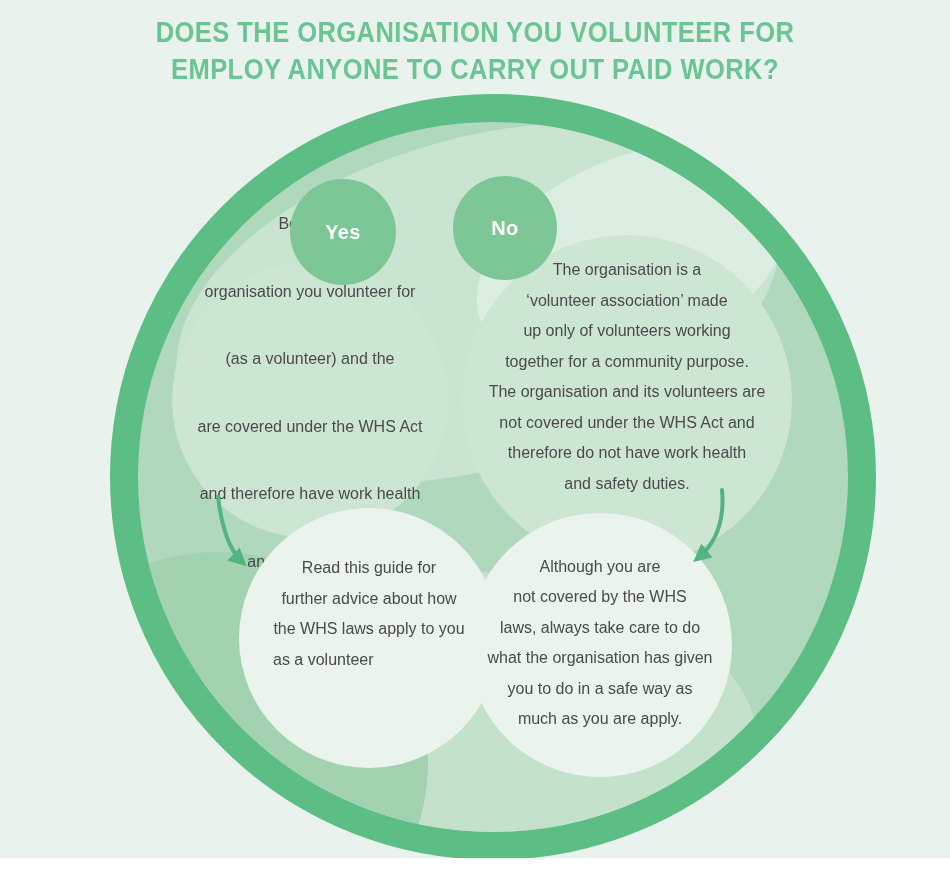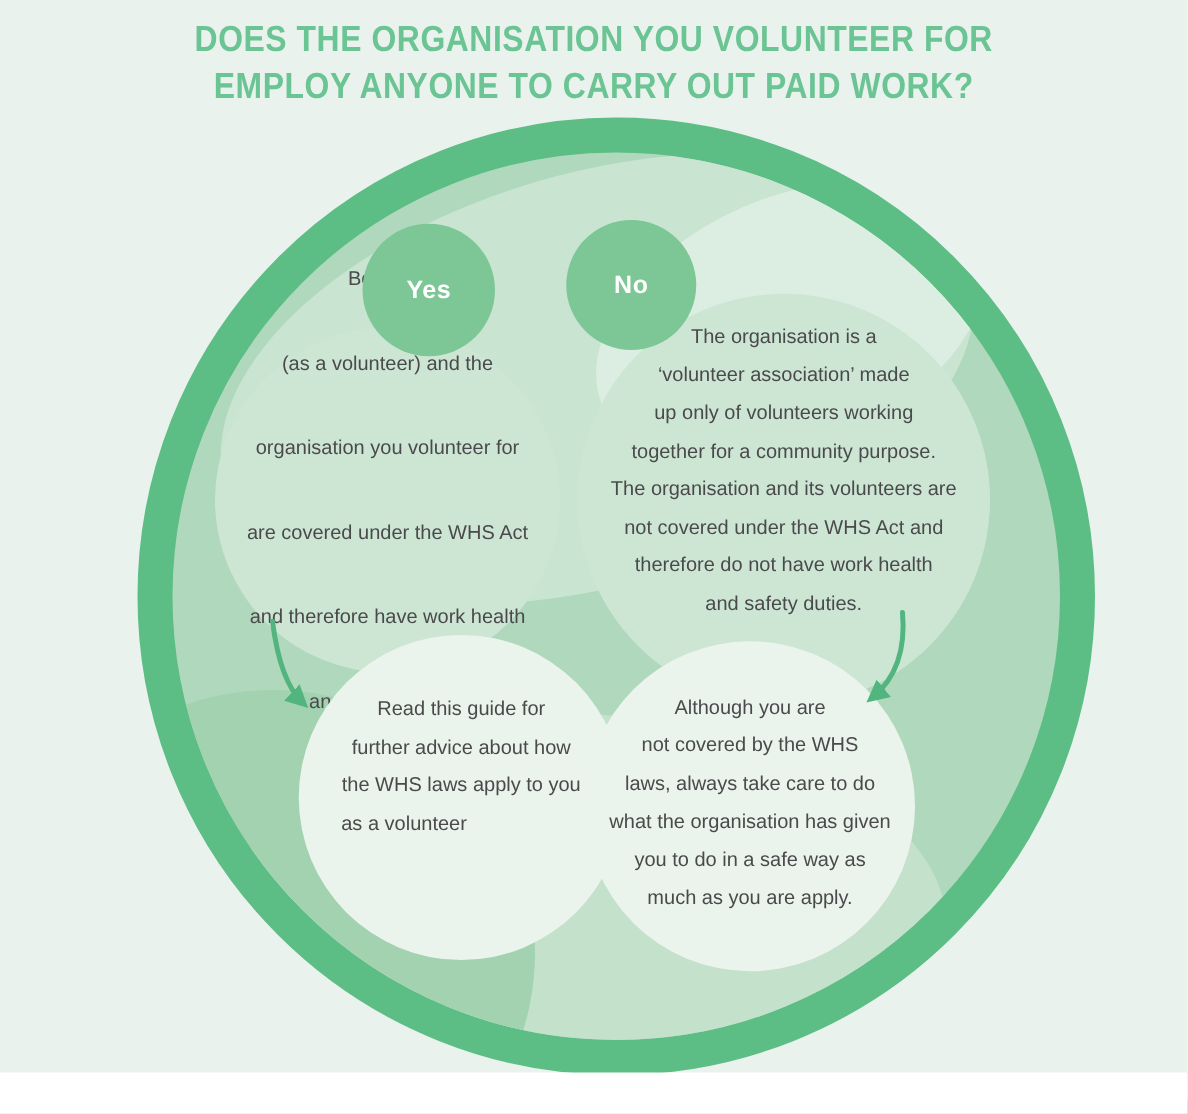--- a/index.html
+++ b/index.html
@@ -65,22 +65,22 @@
   <div class="wheel">
     <div class="wheel-inner">
 
       <div class="blob blob-a"></div>
       <div class="blob blob-b"></div>
       <div class="blob blob-c"></div>
       <div class="blob blob-d"></div>
 
       <div class="bubble outcome outcome-left">
           <div class="line">Both you</div>
+          <div class="line">organisation you volunteer for</div>
           <div class="line">(as a volunteer) and the</div>
-          <div class="line">organisation you volunteer for</div>
           <div class="line">are covered under the WHS Act</div>
           <div class="line">and therefore have work health</div>
           <div class="line">and safety duties.</div>
         </div>
 
       <div class="bubble outcome outcome-right">
           <div class="line">The organisation is a</div>
           <div class="line">‘volunteer association’ made</div>
           <div class="line">up only of volunteers working</div>
           <div class="line">together for a community purpose.</div>

